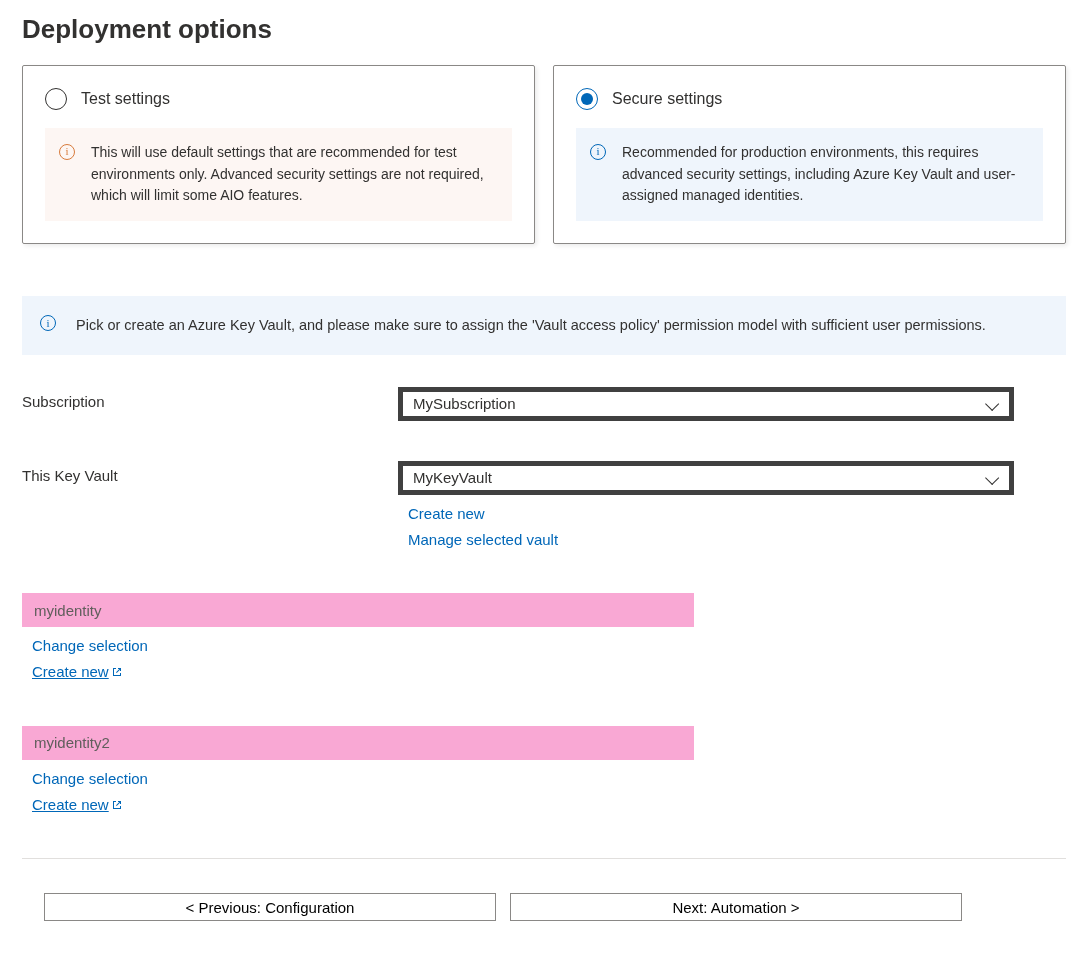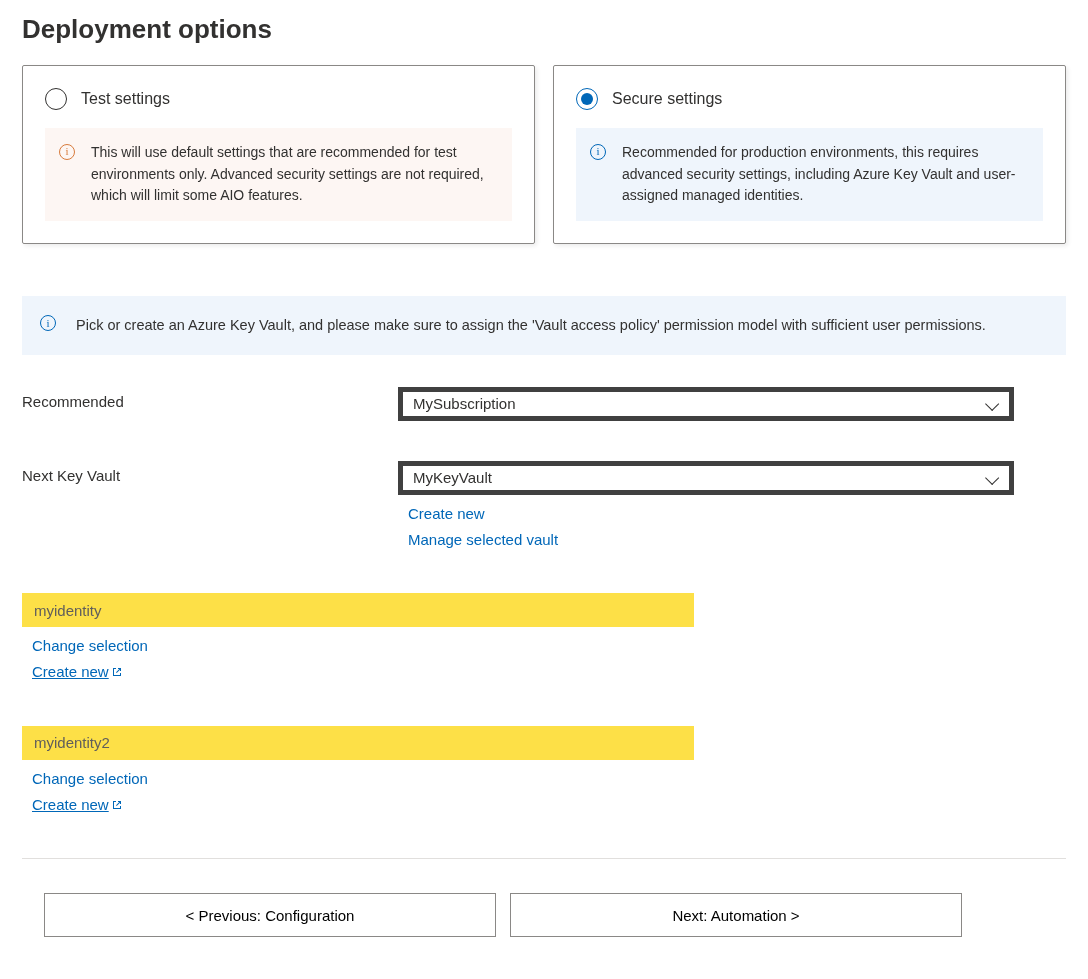--- a/index.html
+++ b/index.html
@@ -25,24 +25,24 @@
   .form-control { flex: 1; max-width: 672px; }
   .select { width: 100%; max-width: 616px; border: 5px solid #404040; height: 34px; padding: 0 10px; display: flex; align-items: center; justify-content: space-between; cursor: pointer; background: #fff; font-size: 15px; }
   .chevron { width: 14px; height: 14px; }
   .chevron::before { content: ''; display: inline-block; width: 9px; height: 9px; border-right: 1.2px solid #323130; border-bottom: 1.2px solid #323130; transform: rotate(45deg) translateY(-3px); }
   .links { margin-top: 6px; }
   .link { color: #0067b8; font-size: 15px; cursor: pointer; display: inline-block; }
   .link.underline { text-decoration: underline; }
   .links .link-row { display: block; line-height: 1.75; margin-left: 10px; }
   .ext-icon { display: inline-block; width: 12px; height: 12px; margin-left: 2px; position: relative; }
   .ext-icon svg { width: 12px; height: 12px; vertical-align: -1px; }
-  .readonly-field { background: #fde047; height: 34px; padding: 0 12px; display: flex; align-items: center; color: #605e5c; font-size: 15px; width: 100%; }
+  .readonly-field { background: #f9a8d4; height: 34px; padding: 0 12px; display: flex; align-items: center; color: #605e5c; font-size: 15px; width: 100%; }
   .divider { border: none; border-top: 1px solid #e1dfdd; margin: 0; }
   .footer { display: flex; gap: 14px; margin-top: 34px; padding-left: 22px; }
-  .nav-btn { border: 1px solid #8a8886; background: #fff; height: 44px; width: 452px; font-size: 15px; cursor: pointer; font-family: inherit; }
+  .nav-btn { border: 1px solid #8a8886; background: #fff; height: 28px; width: 452px; font-size: 15px; cursor: pointer; font-family: inherit; }
 </style>
 </head>
 <body>
 
 <h2 class="heading">Deployment options</h2>
 
 <div class="card-row">
   <div class="option-card">
     <div class="card-header">
       <span class="radio"></span>
@@ -67,31 +67,31 @@
     </div>
   </div>
 </div>
 
 <div class="page-info">
   <span class="info-icon blue">i</span>
   <span>Pick or create an Azure Key Vault, and please make sure to assign the 'Vault access policy' permission model with sufficient user permissions.</span>
 </div>
 
 <div class="form-row">
-  <div class="form-label">Recommended</div>
+  <div class="form-label">Subscription</div>
   <div class="form-control">
     <div class="select">
       <span>MySubscription</span>
       <span class="chevron"></span>
     </div>
   </div>
 </div>
 
 <div class="form-row">
-  <div class="form-label">Next Key Vault</div>
+  <div class="form-label">This Key Vault</div>
   <div class="form-control">
     <div class="select">
       <span>MyKeyVault</span>
       <span class="chevron"></span>
     </div>
     <div class="links">
       <span class="link-row"><span class="link">Create new</span></span>
       <span class="link-row"><span class="link">Manage selected vault</span></span>
     </div>
   </div>

